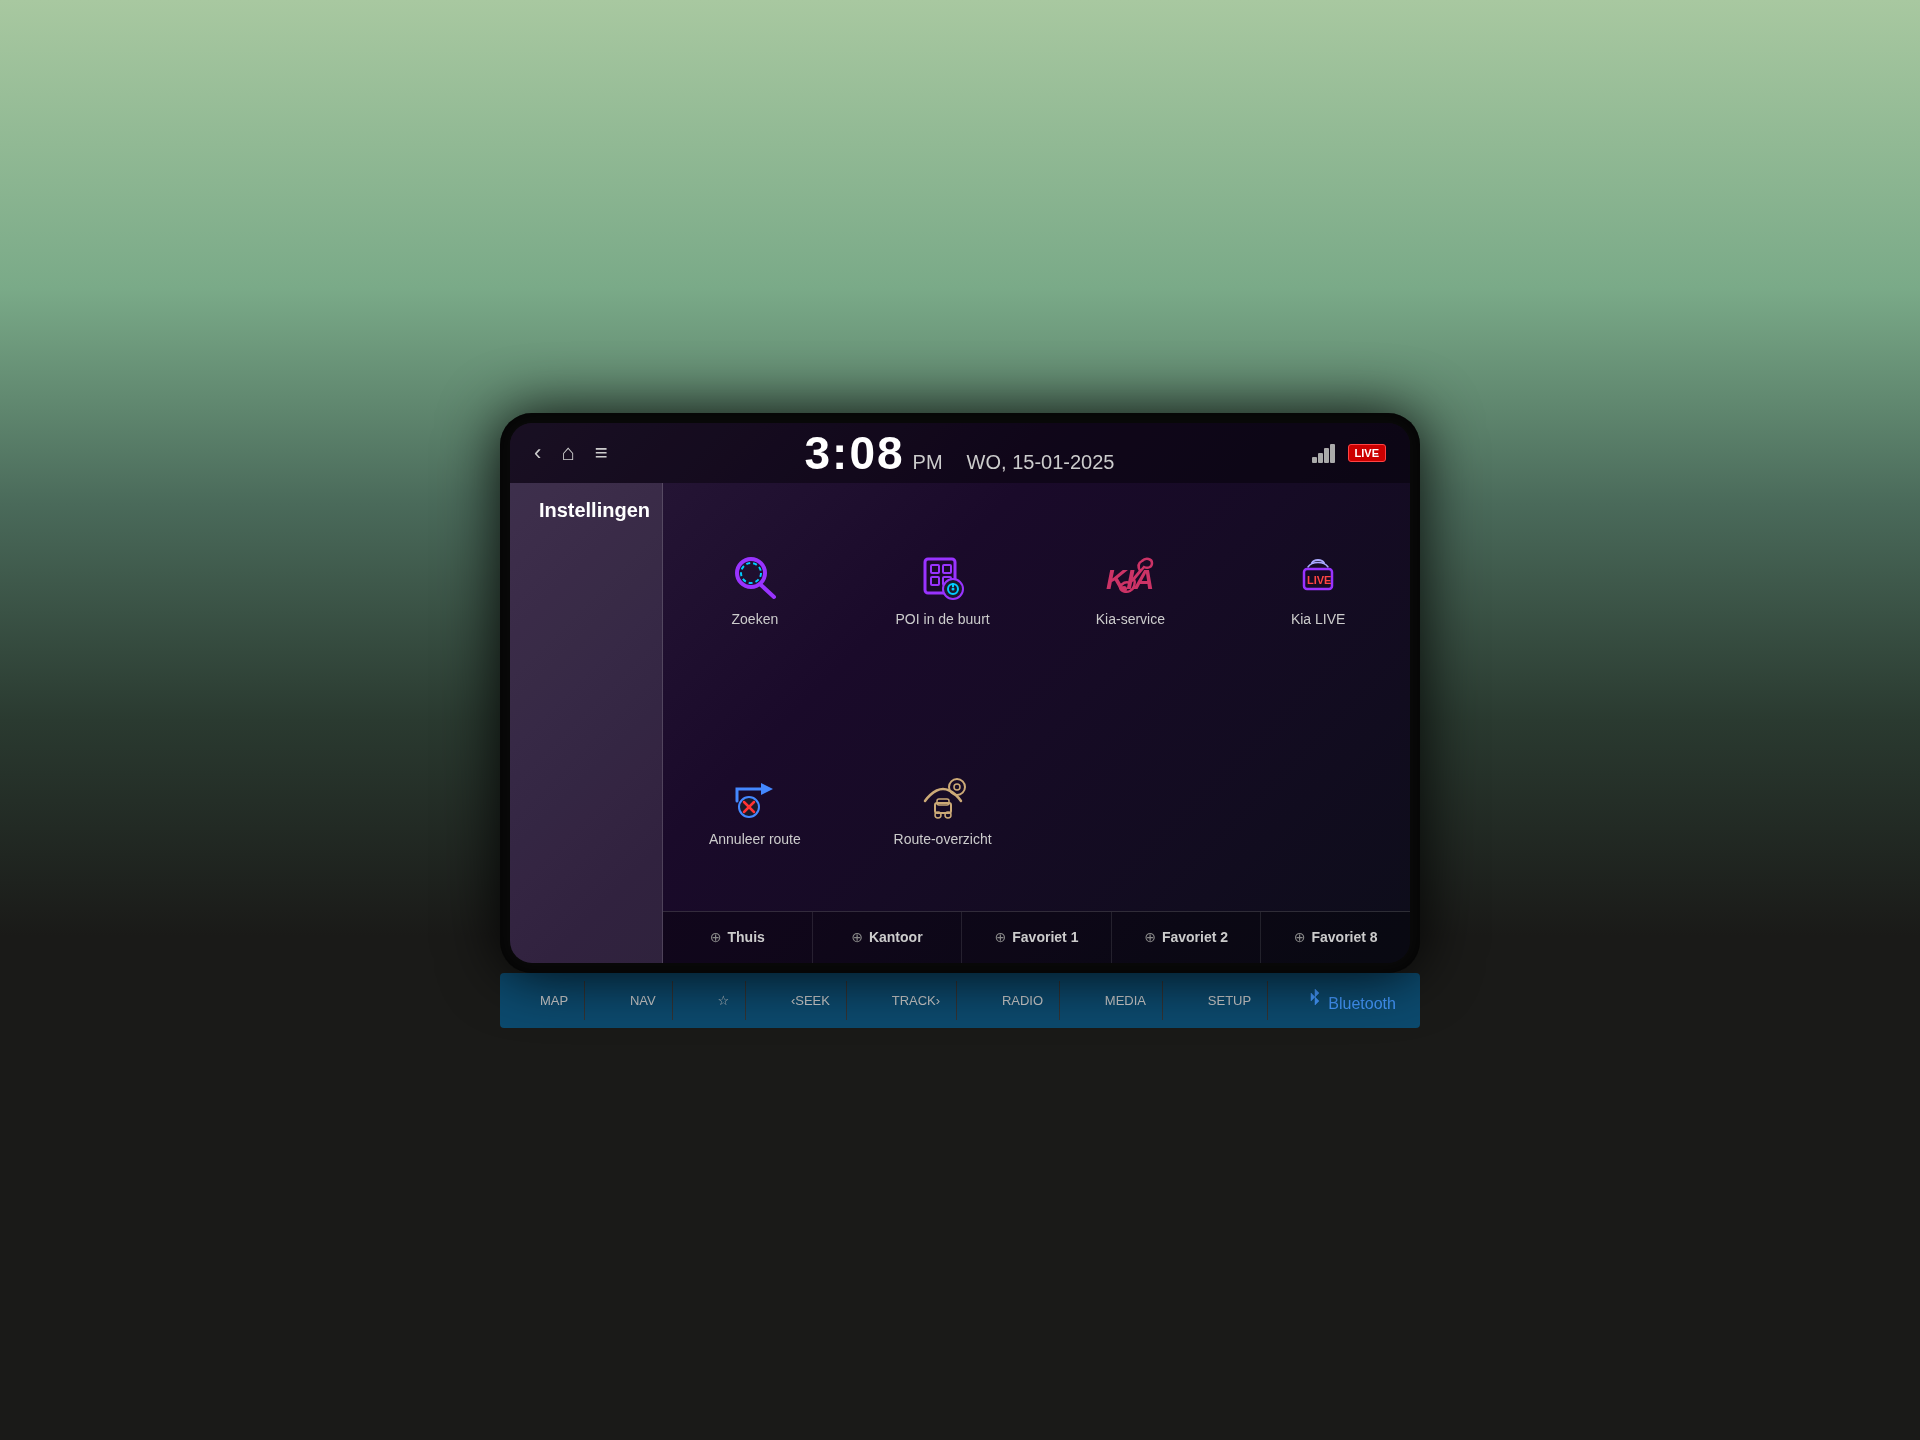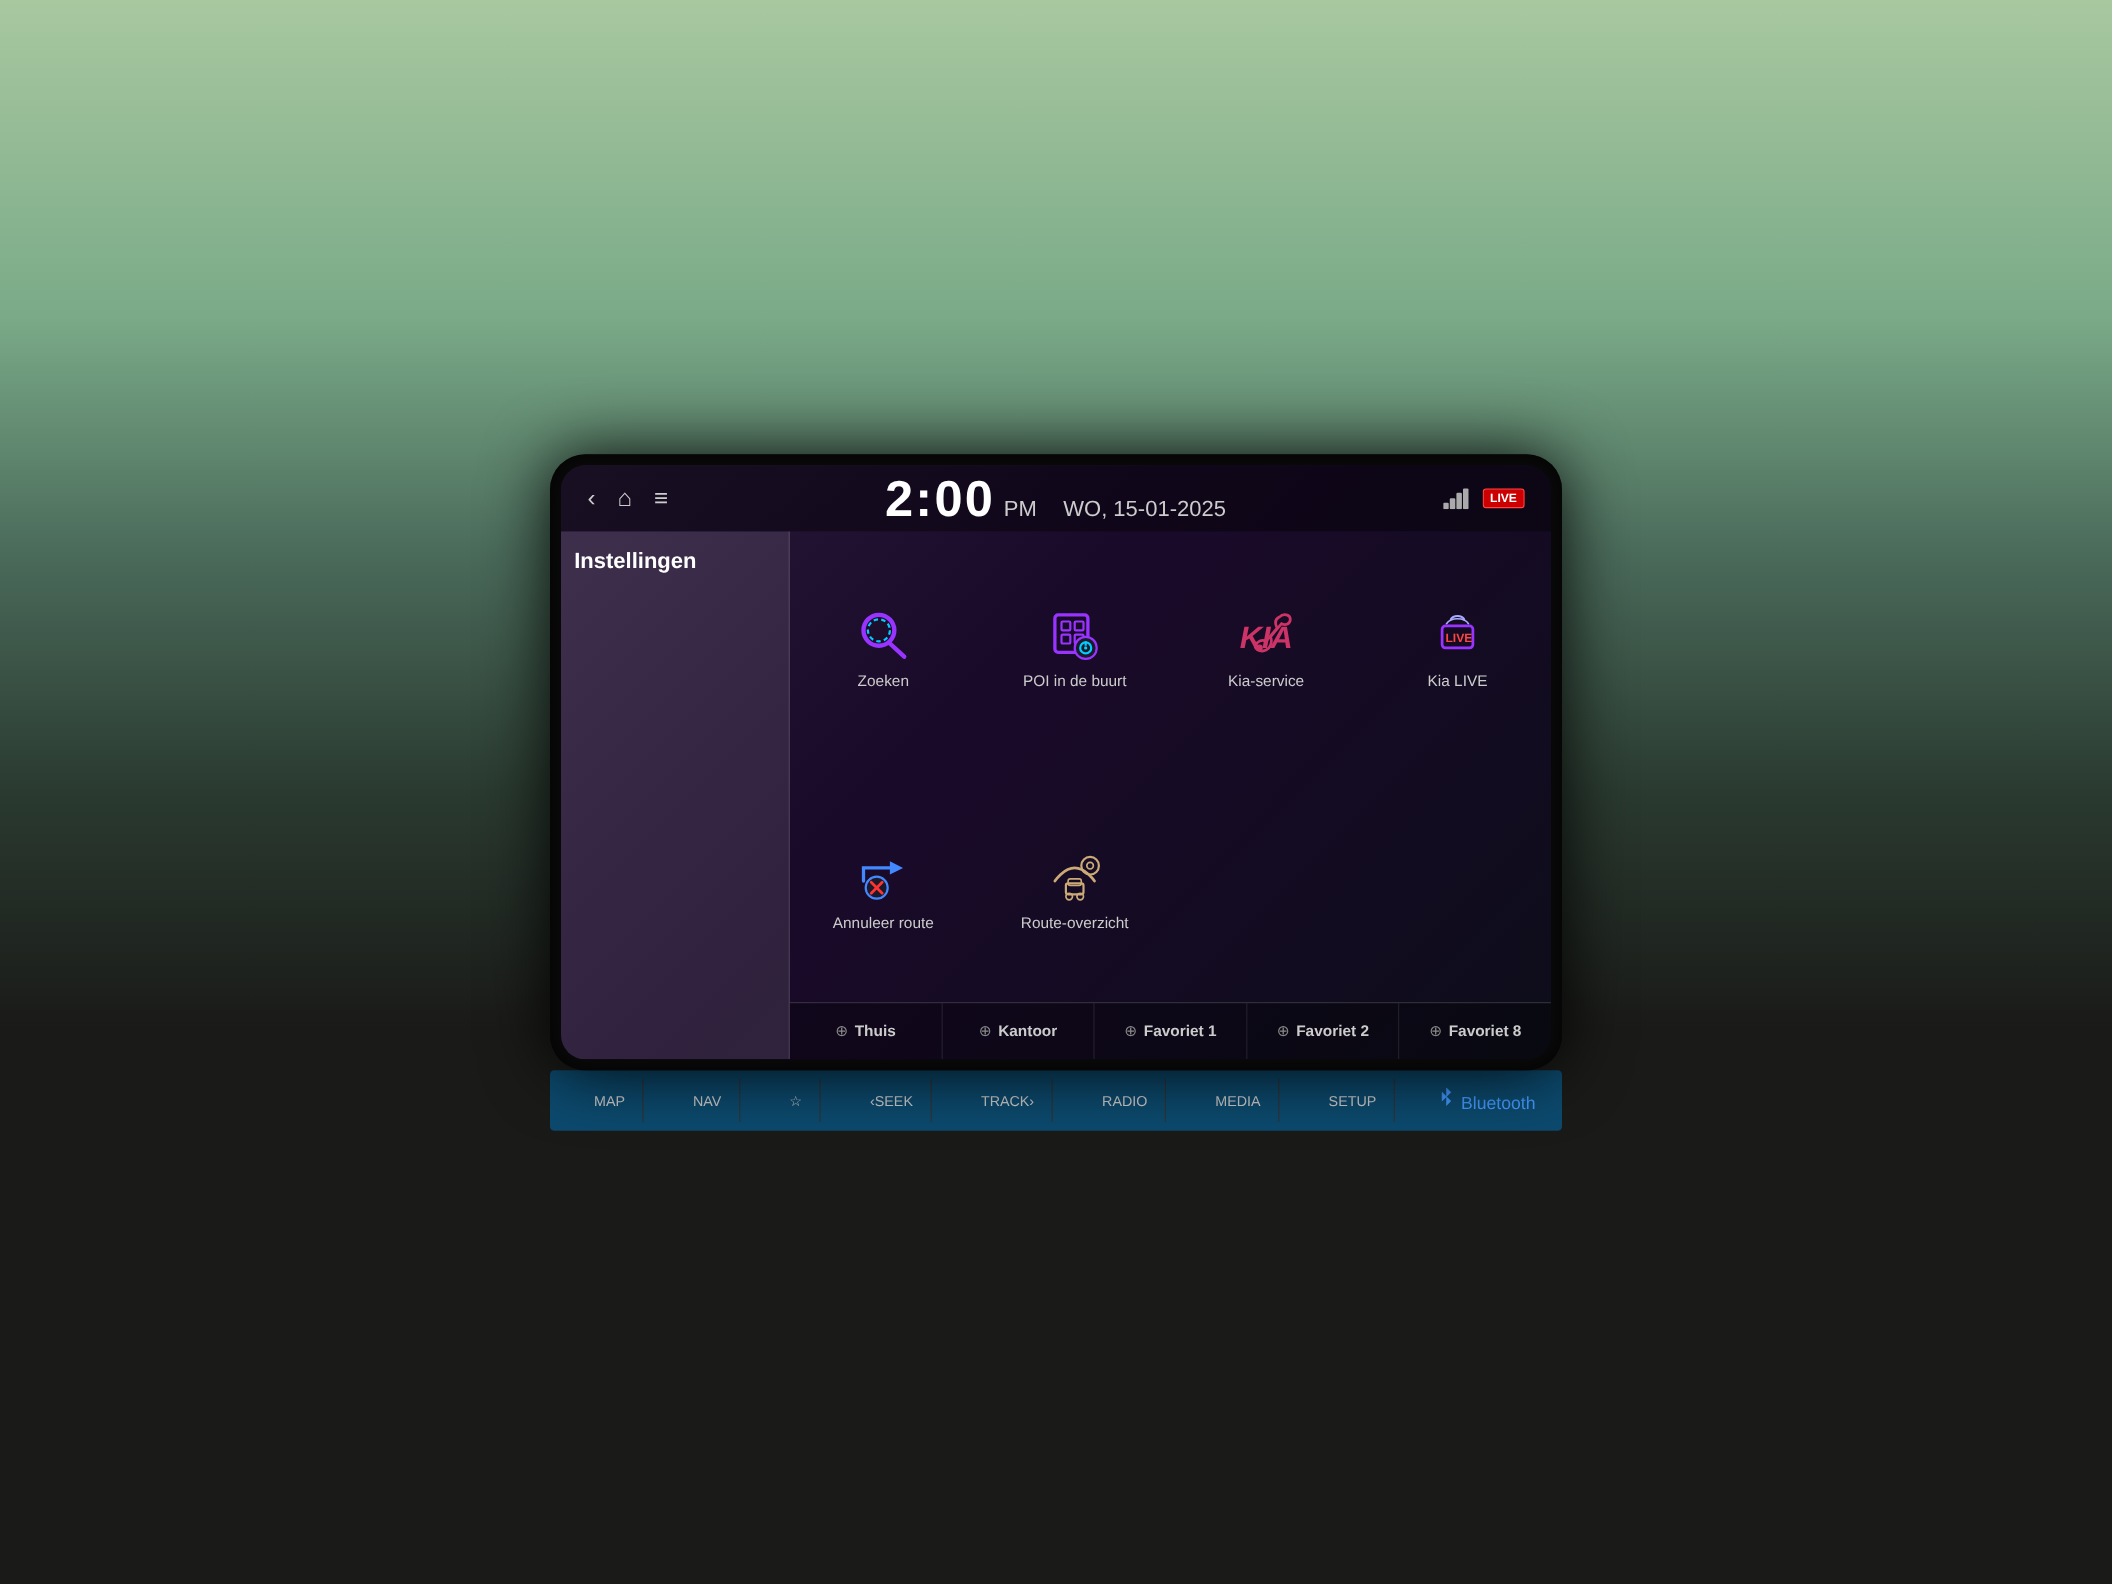--- a/index.html
+++ b/index.html
@@ -120,25 +120,26 @@
 
     
     .nav-menu-area {
       display: flex;
       flex: 1;
       overflow: hidden;
     }
 
     
     .left-sidebar {
-      width: 208px;
+      width: 153px;
       background: rgba(255,255,255,0.1);
       border-right: 1px solid rgba(255,255,255,0.15);
       padding: 16px 12px;
       flex-shrink: 0;
+      text-align: right;
     }
 
     .sidebar-label {
       color: #ffffff;
       font-size: 20px;
       font-weight: bold;
     }
 
     
     .main-content {
@@ -294,21 +295,21 @@
   <div class="screen-bezel">
     <div class="screen">
 
       <div class="header-bar">
         <div class="header-left">
           <span class="nav-icon">‹</span>
           <span class="nav-icon">⌂</span>
           <span class="nav-icon">≡</span>
         </div>
         <div class="header-center">
-          <span class="time-display">2:00</span>
+          <span class="time-display">3:08</span>
           <span class="time-ampm">PM</span>
           <span class="date-display">WO, 15-01-2025</span>
         </div>
         <div class="header-right">
 
           <svg width="28" height="20" viewBox="0 0 28 20">
             <rect x="0" y="14" width="5" height="6" fill="#aaa" rx="1"></rect>
             <rect x="6" y="10" width="5" height="10" fill="#aaa" rx="1"></rect>
             <rect x="12" y="5" width="5" height="15" fill="#aaa" rx="1"></rect>
             <rect x="18" y="1" width="5" height="19" fill="#aaa" rx="1"></rect>

